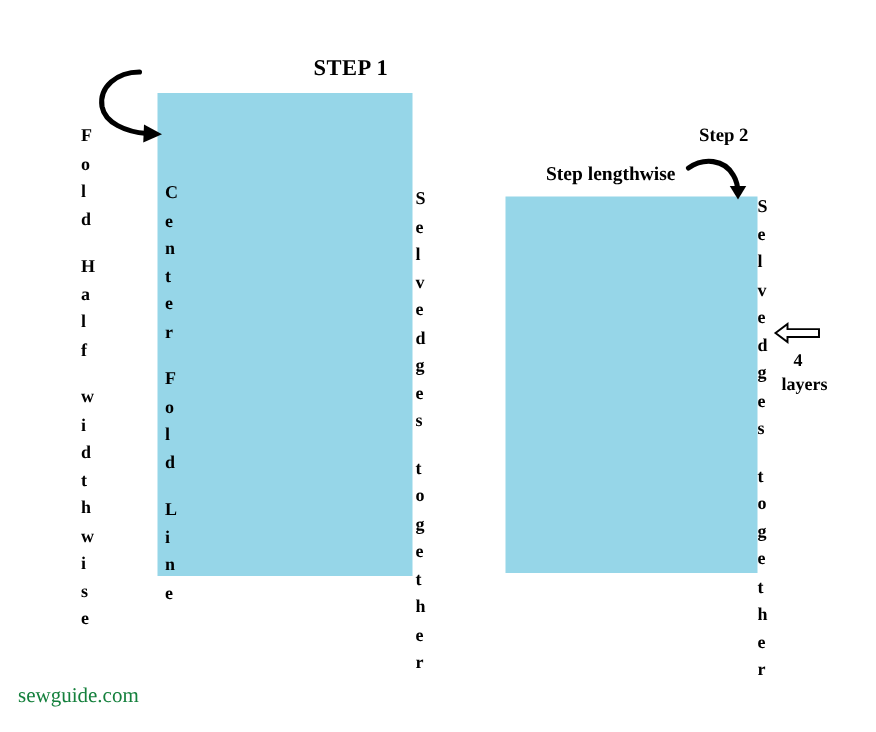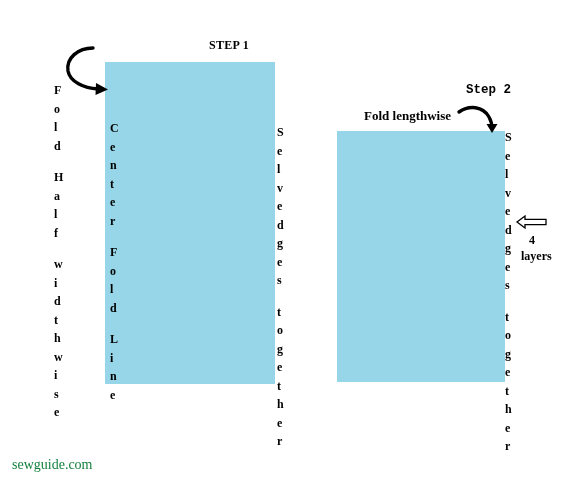--- a/index.html
+++ b/index.html
@@ -38,27 +38,27 @@
   
   .step-title {
     position: absolute;
     font-weight: bold;
     white-space: nowrap;
   }
   #step1-title {
     left: 209px;
     top: 38px;
     font-family: "Liberation Serif", serif;
-    font-size: 12px;
+    font-size: 15px;
     letter-spacing: 0.3px;
   }
   #step2-title {
     left: 466px;
     top: 83px;
-    font-family: Liberation Mono, monospace;
+    font-family: Liberation Serif, serif;
     font-size: 12.5px;
   }
 
   
   .flat-label {
     position: absolute;
     font-weight: bold;
     white-space: nowrap;
     font-family: "Liberation Serif", serif;
   }
@@ -216,21 +216,21 @@
     <span class="ch">t</span>
     <span class="ch">h</span>
     <span class="ch">e</span>
     <span class="ch">r</span>
   </div>
 
   <div id="fabric-step2" class="fabric"></div>
 
   <div id="step2-title" class="step-title">Step 2</div>
 
-  <div id="fold-lengthwise-label" class="flat-label">Fold lengthwise</div>
+  <div id="fold-lengthwise-label" class="flat-label">Step lengthwise</div>
 
   <svg id="arrow-fold-lengthwise" class="arrow-svg" width="48" height="38" viewBox="0 0 48 38">
     <path d="M 4 12 C 14 5, 28 6, 34 17 C 37 22, 37 26, 37 29" fill="none" stroke="#000000" stroke-width="3.4" stroke-linecap="round"></path>
     <polygon points="31.5,24 42.5,24 37,33" fill="#000000"></polygon>
   </svg>
 
   <div id="label-selvedges-together-2" class="vlabel">
     <span class="ch">S</span>
     <span class="ch">e</span>
     <span class="ch">l</span>

